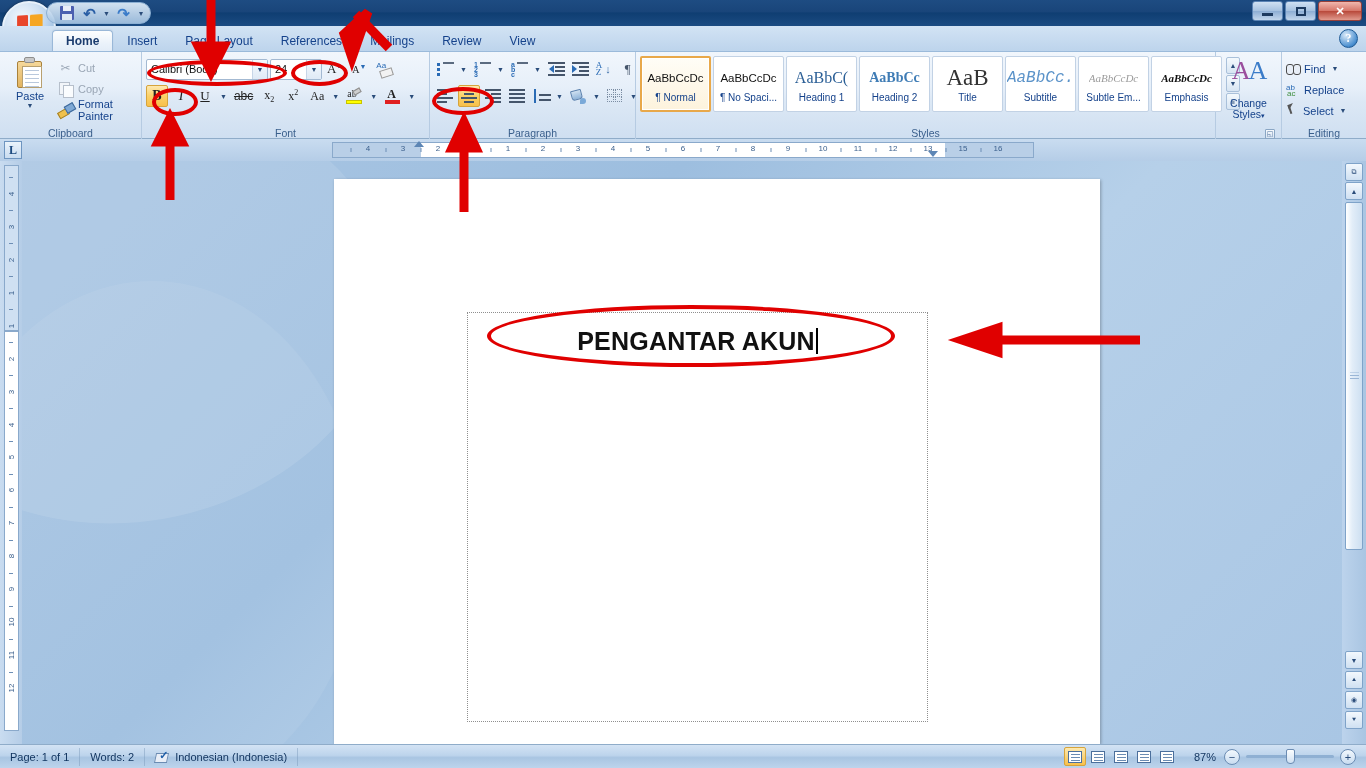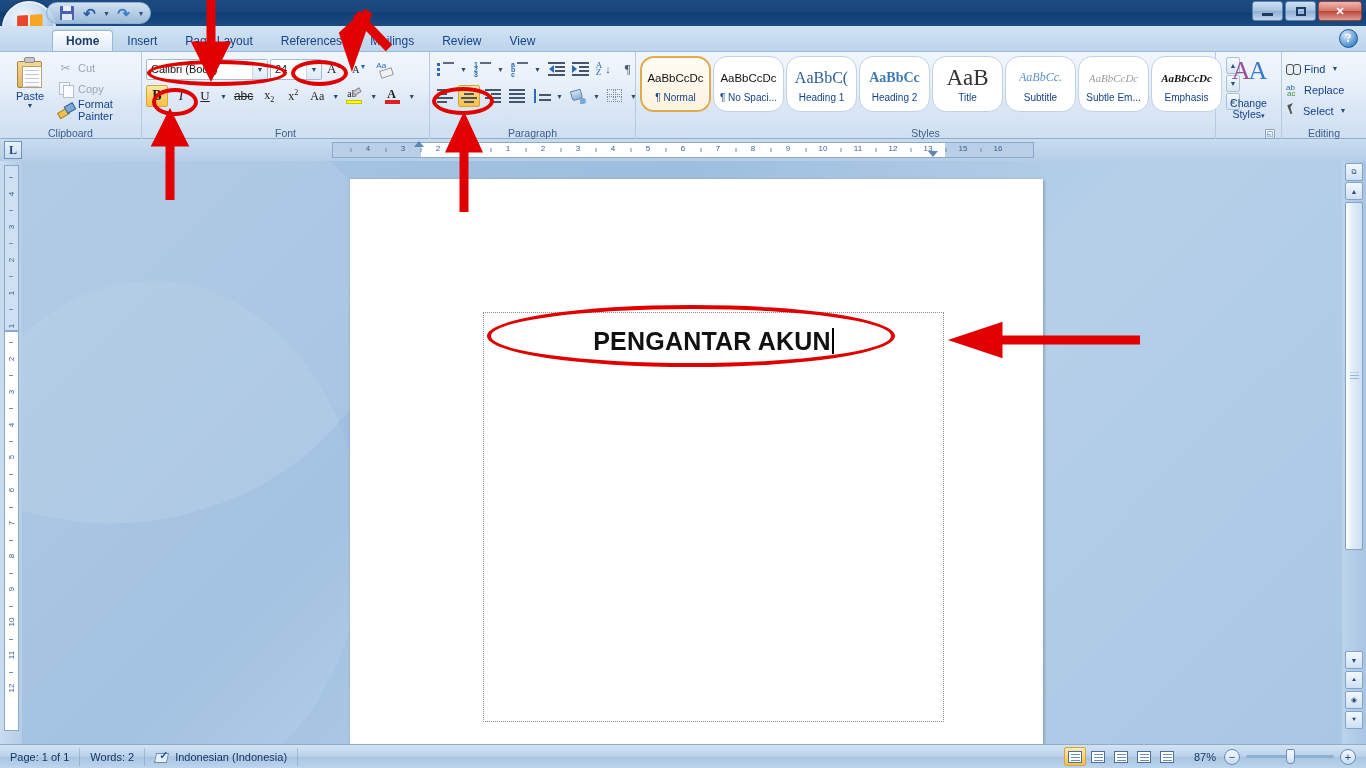--- a/index.html
+++ b/index.html
@@ -257,35 +257,35 @@
   .borderbtn i:nth-child(2){left:8px;top:0;width:7px;height:6px;}
   .borderbtn i:nth-child(3){left:0;top:7px;width:7px;height:6px;}
   .borderbtn i:nth-child(4){left:8px;top:7px;width:7px;height:6px;}
 
   
   .g-styles { width: 300px; flex: 1 1 auto; }
   .style-gallery { display:flex; gap:2px; align-items:flex-start; padding-top:1px; }
   .style-item {
     width: 71px; height: 56px; border:1px solid #c2d2e5; background:#fff;
     display:flex; flex-direction:column; align-items:center; justify-content:center;
-    border-radius:14px; overflow:hidden;
+    border-radius:2px; overflow:hidden;
   }
   .style-item.sel {
     border:2px solid #e8a84a;
     box-shadow: inset 0 0 0 1px #fff;
     background: linear-gradient(to bottom,#fffdf7,#fdf3dd);
   }
   .style-sample { font-size:12px; color:#111; white-space:nowrap; overflow:hidden; height:24px; display:flex; align-items:center;}
   .style-name { font-size:10px; color:#15428b; white-space:nowrap; margin-top:2px;}
   .ss-normal{font-family:"Liberation Sans",sans-serif;font-size:11.5px;}
   .ss-nospace{font-family:"Liberation Sans",sans-serif;font-size:11.5px;}
   .ss-h1{font-family:"Liberation Serif",serif;font-size:16px;color:#2b5f96;font-weight:normal;}
   .ss-h2{font-family:"Liberation Serif",serif;font-size:14px;color:#3f7cb5;font-weight:bold;}
   .ss-title{font-family:"Liberation Serif",serif;font-size:23px;color:#333;}
-  .ss-sub{font-family:Liberation Serif, serif;font-size:12px;color:#5b93c9;font-style:italic;}
+  .ss-sub{font-family:Liberation Mono, monospace;font-size:16px;color:#5b93c9;font-style:italic;}
   .ss-subem{font-family:"Liberation Serif",serif;font-size:11px;color:#9b9b9b;font-style:italic;}
   .ss-em{font-family:"Liberation Serif",serif;font-size:11px;color:#111;font-style:italic;font-weight:bold;}
   .gallery-scroll {
     width:14px; display:flex; flex-direction:column; gap:1px; margin-left:2px; padding-top:1px;
   }
   .gs-btn {
     width:14px; height:17px; border:1px solid #a9c0da; border-radius:2px;
     background: linear-gradient(to bottom,#f4f9fd,#d7e5f3);
     display:flex; align-items:center; justify-content:center; font-size:7px; color:#2a4c7a;
   }
@@ -355,21 +355,21 @@
   .ws-swoosh{
     position:absolute; left:-150px; top:-60px; width:520px; height:420px;
     border-radius:50%; background:rgba(255,255,255,.10);
     transform:rotate(-12deg);
   }
   .ws-swoosh2{
     position:absolute; left:-80px; top:120px; width:420px; height:520px;
     border-radius:50%; background:rgba(255,255,255,.07);
   }
   .page{
-    position:absolute; left:328px; top:18px; width:693px; height:565px;
+    position:absolute; left:312px; top:18px; width:766px; height:565px;
     background:#fff; box-shadow: 1px 1px 3px rgba(0,0,0,.28);
   }
   .text-frame{
     position:absolute; left:133px; top:133px; width:461px; height:410px;
     border:1px dotted #8f8f8f;
   }
   .doc-line{
     position:absolute; left:0; top:14px; width:100%;
     text-align:center; font-size:25px; font-weight:bold; color:#111;
     font-family:"Liberation Sans", sans-serif; letter-spacing:.2px;

